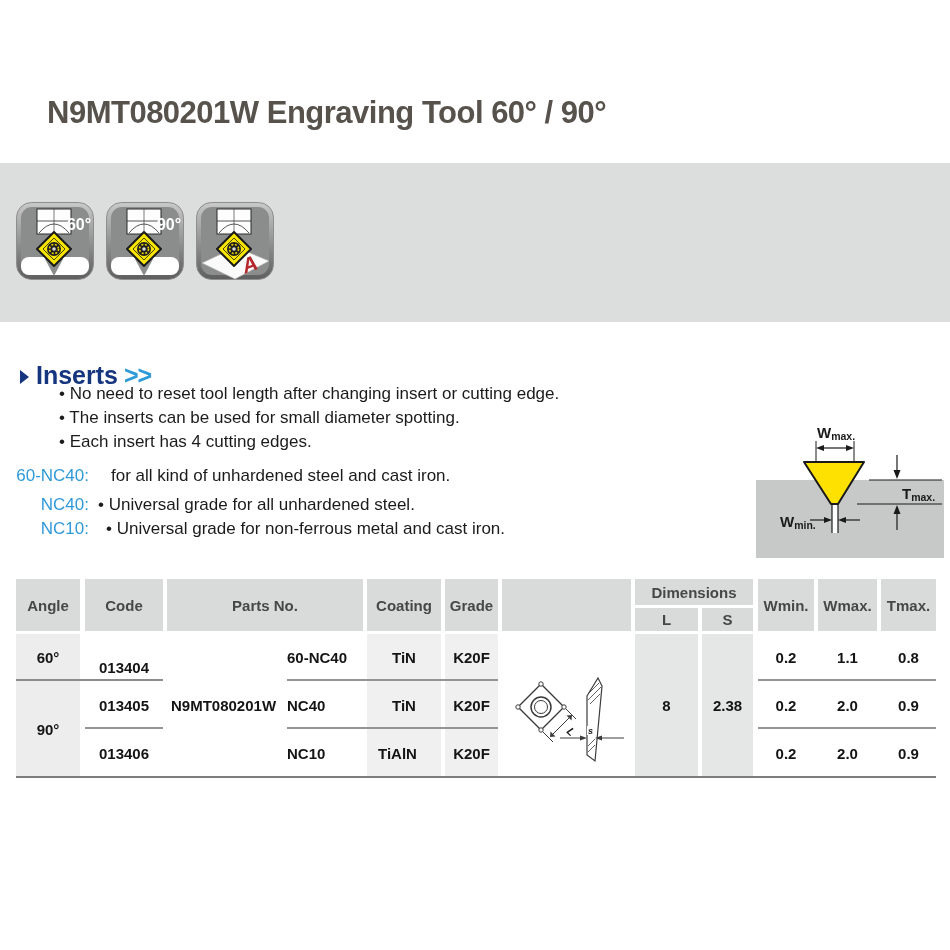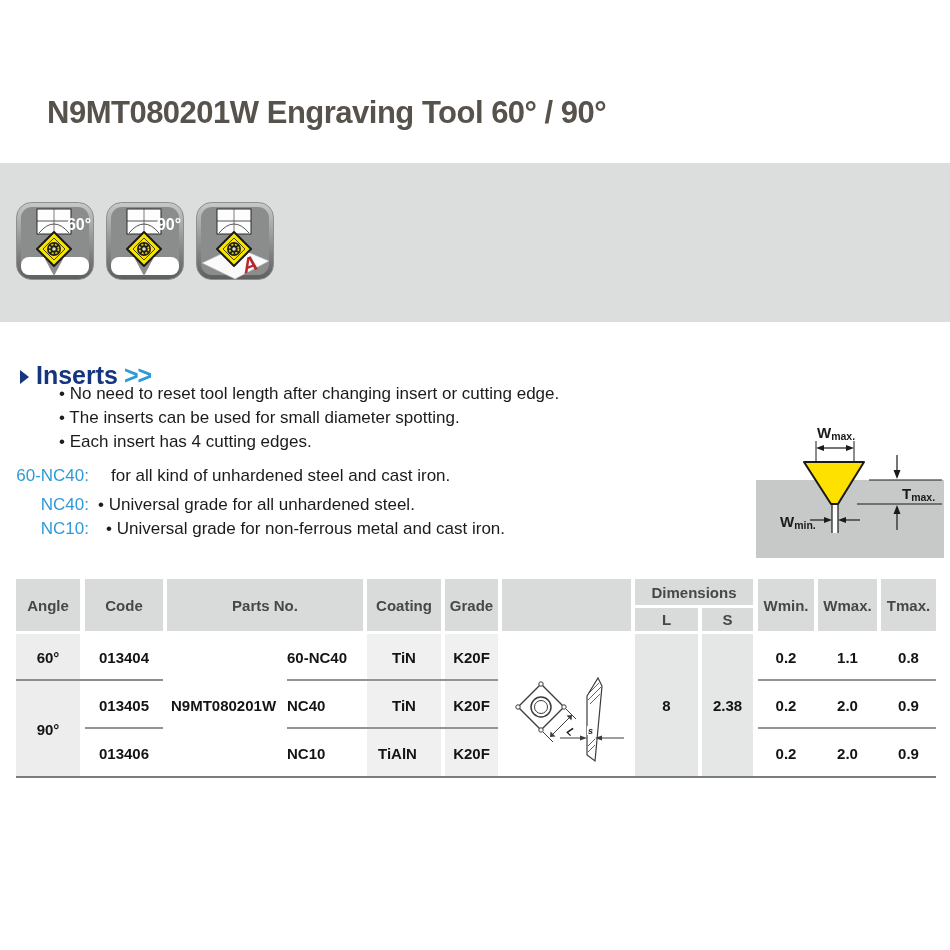--- a/index.html
+++ b/index.html
@@ -202,21 +202,21 @@
 
     <div class="bgc" style="left:0;width:64px;background:#ededee"></div>
     <div class="bgc" style="left:351px;width:74px;background:#f0f0f0"></div>
     <div class="bgc" style="left:429px;width:53px;background:#f0f0f0"></div>
     <div class="bgc" style="left:619px;width:63px;background:#e5e6e6"></div>
     <div class="bgc" style="left:686px;width:51px;background:#e5e6e6"></div>
 
     <div class="cell" style="left:0;width:64px;top:55px">60°</div>
     <div class="cell" style="left:0;width:64px;top:103px;height:94px">90°</div>
 
-    <div class="cell" style="left:69px;width:78px;top:55px">013404</div>
+    <div class="cell" style="left:69px;width:78px;top:65px">013404</div>
     <div class="cell" style="left:69px;width:78px;top:103px">013405</div>
     <div class="cell" style="left:69px;width:78px;top:151px">013406</div>
 
     <div class="cell cell-left" style="left:155px;width:116px;top:55px;height:142px">N9MT080201W</div>
     <div class="cell cell-left" style="left:271px;width:76px;top:55px">60-NC40</div>
     <div class="cell cell-left" style="left:271px;width:76px;top:103px">NC40</div>
     <div class="cell cell-left" style="left:271px;width:76px;top:151px">NC10</div>
 
     <div class="cell" style="left:351px;width:74px;top:55px">TiN</div>
     <div class="cell" style="left:351px;width:74px;top:103px">TiN</div>

